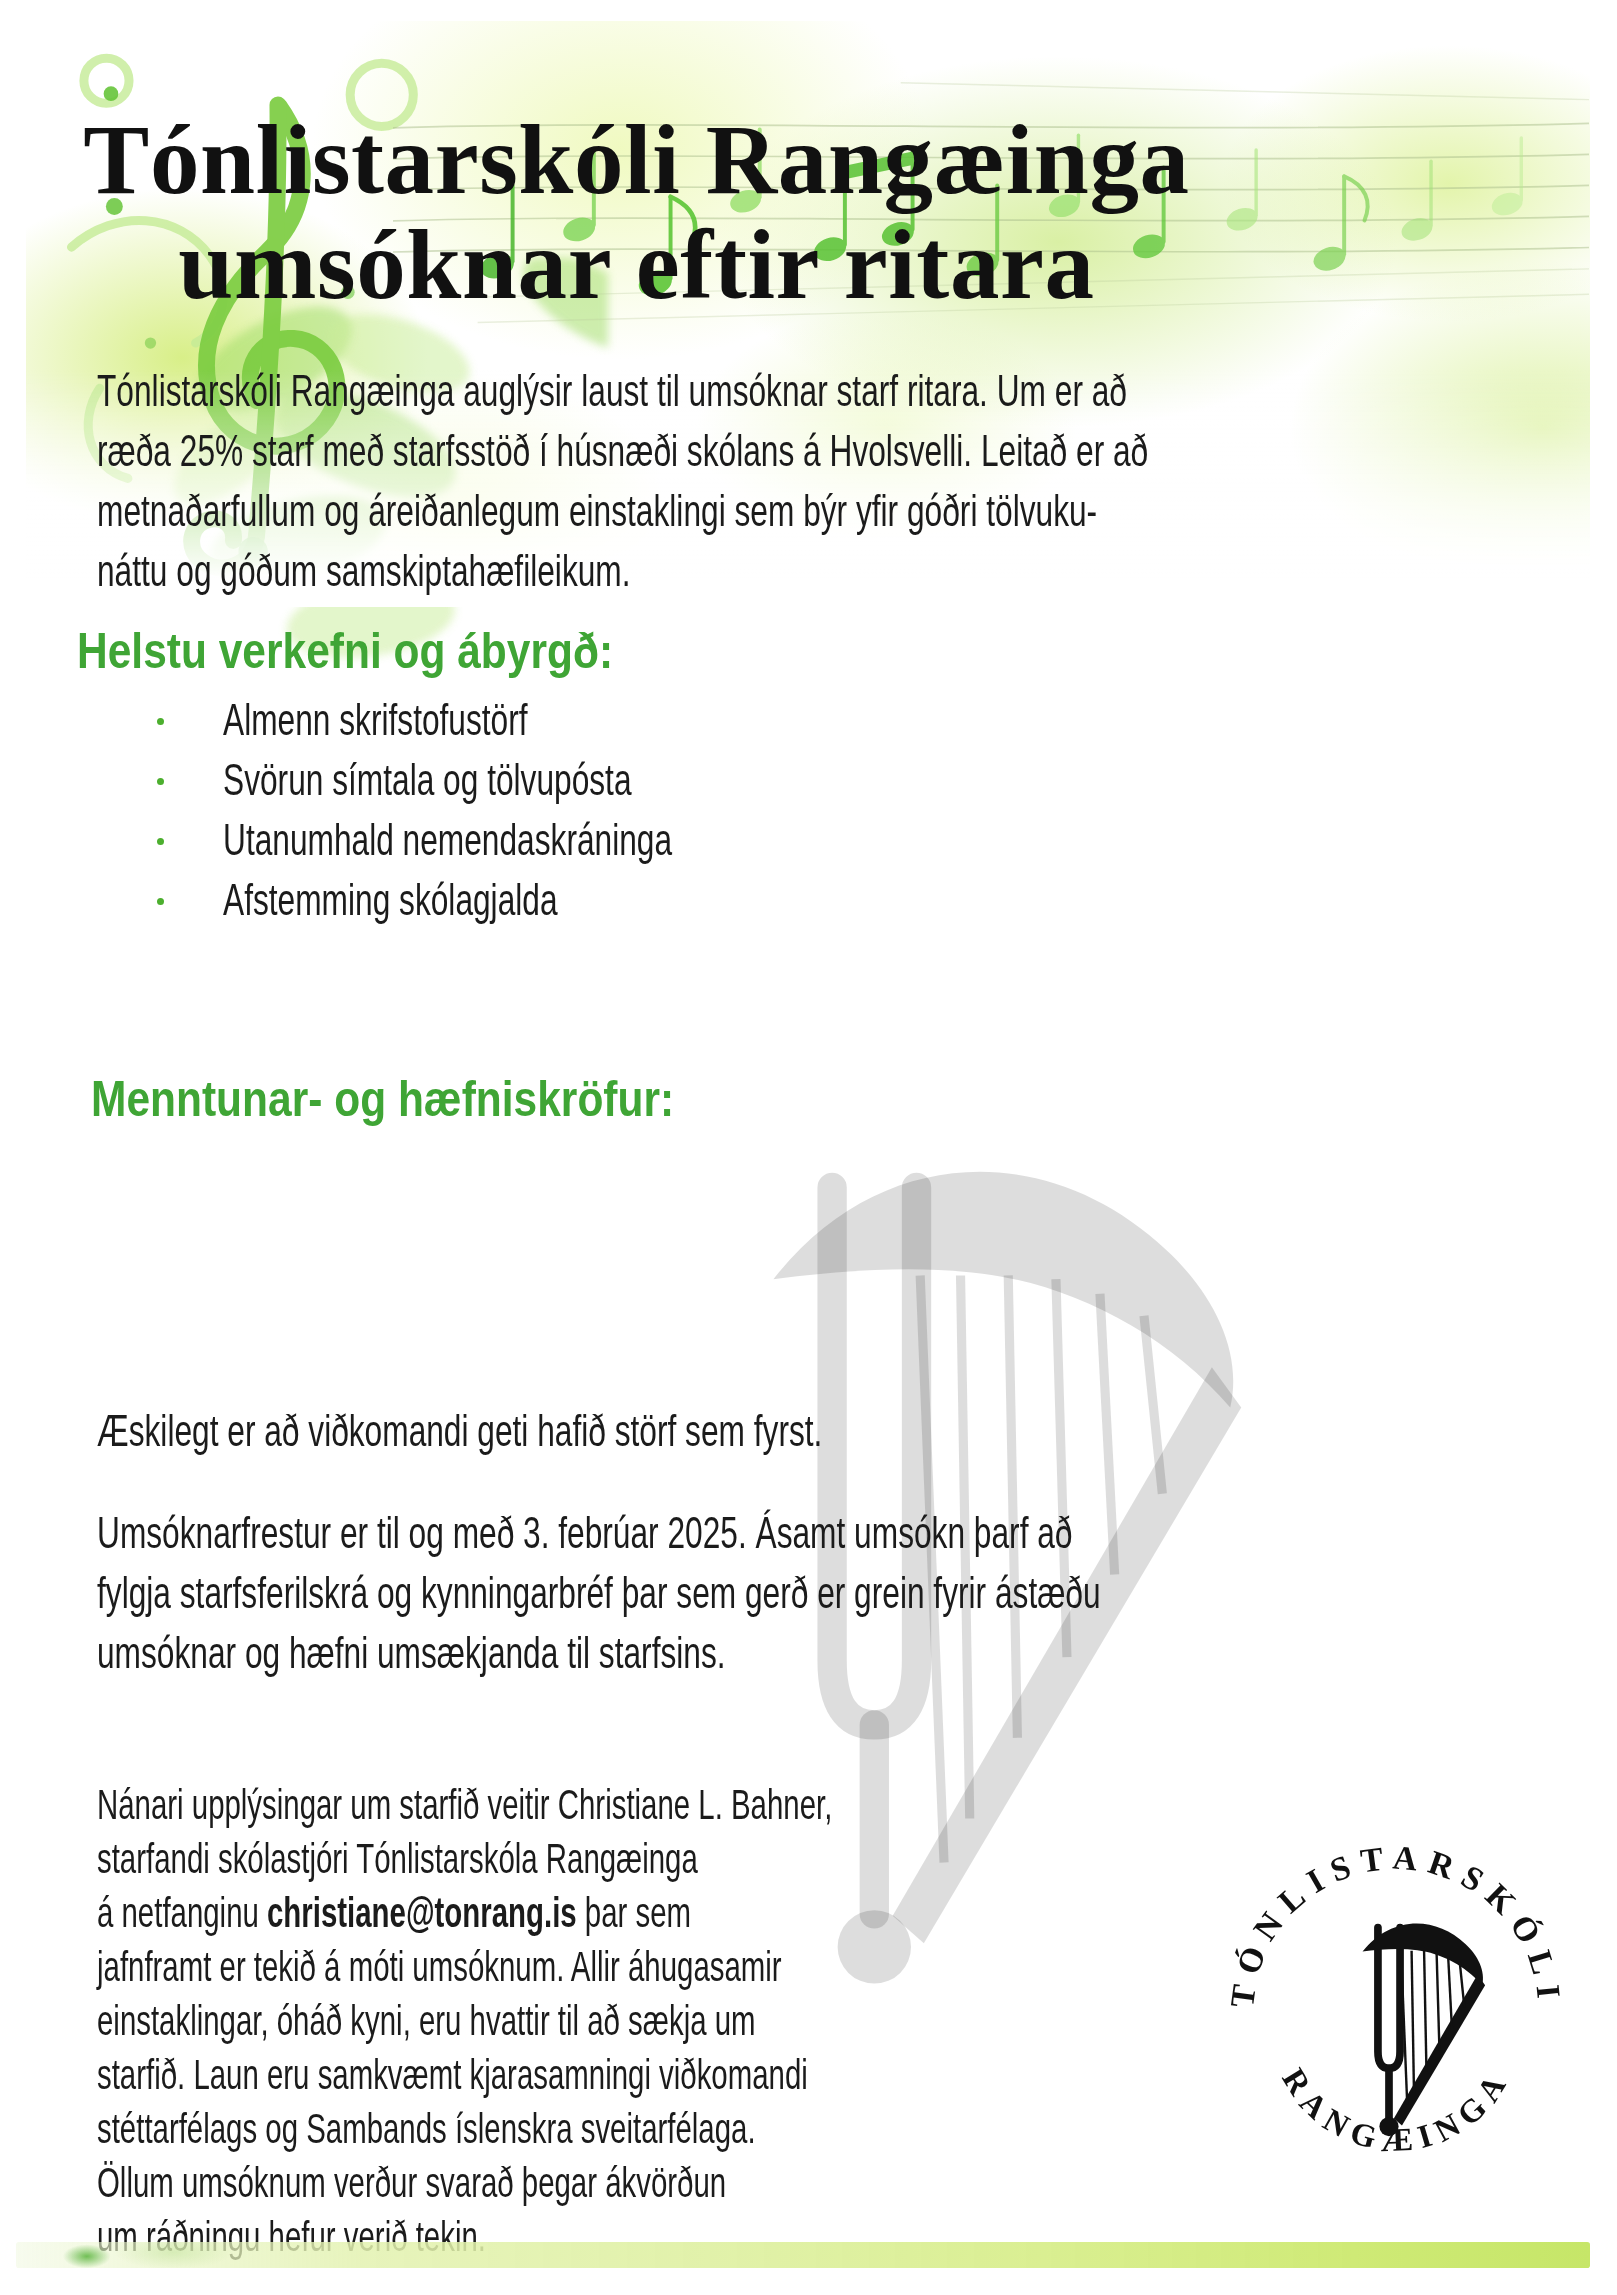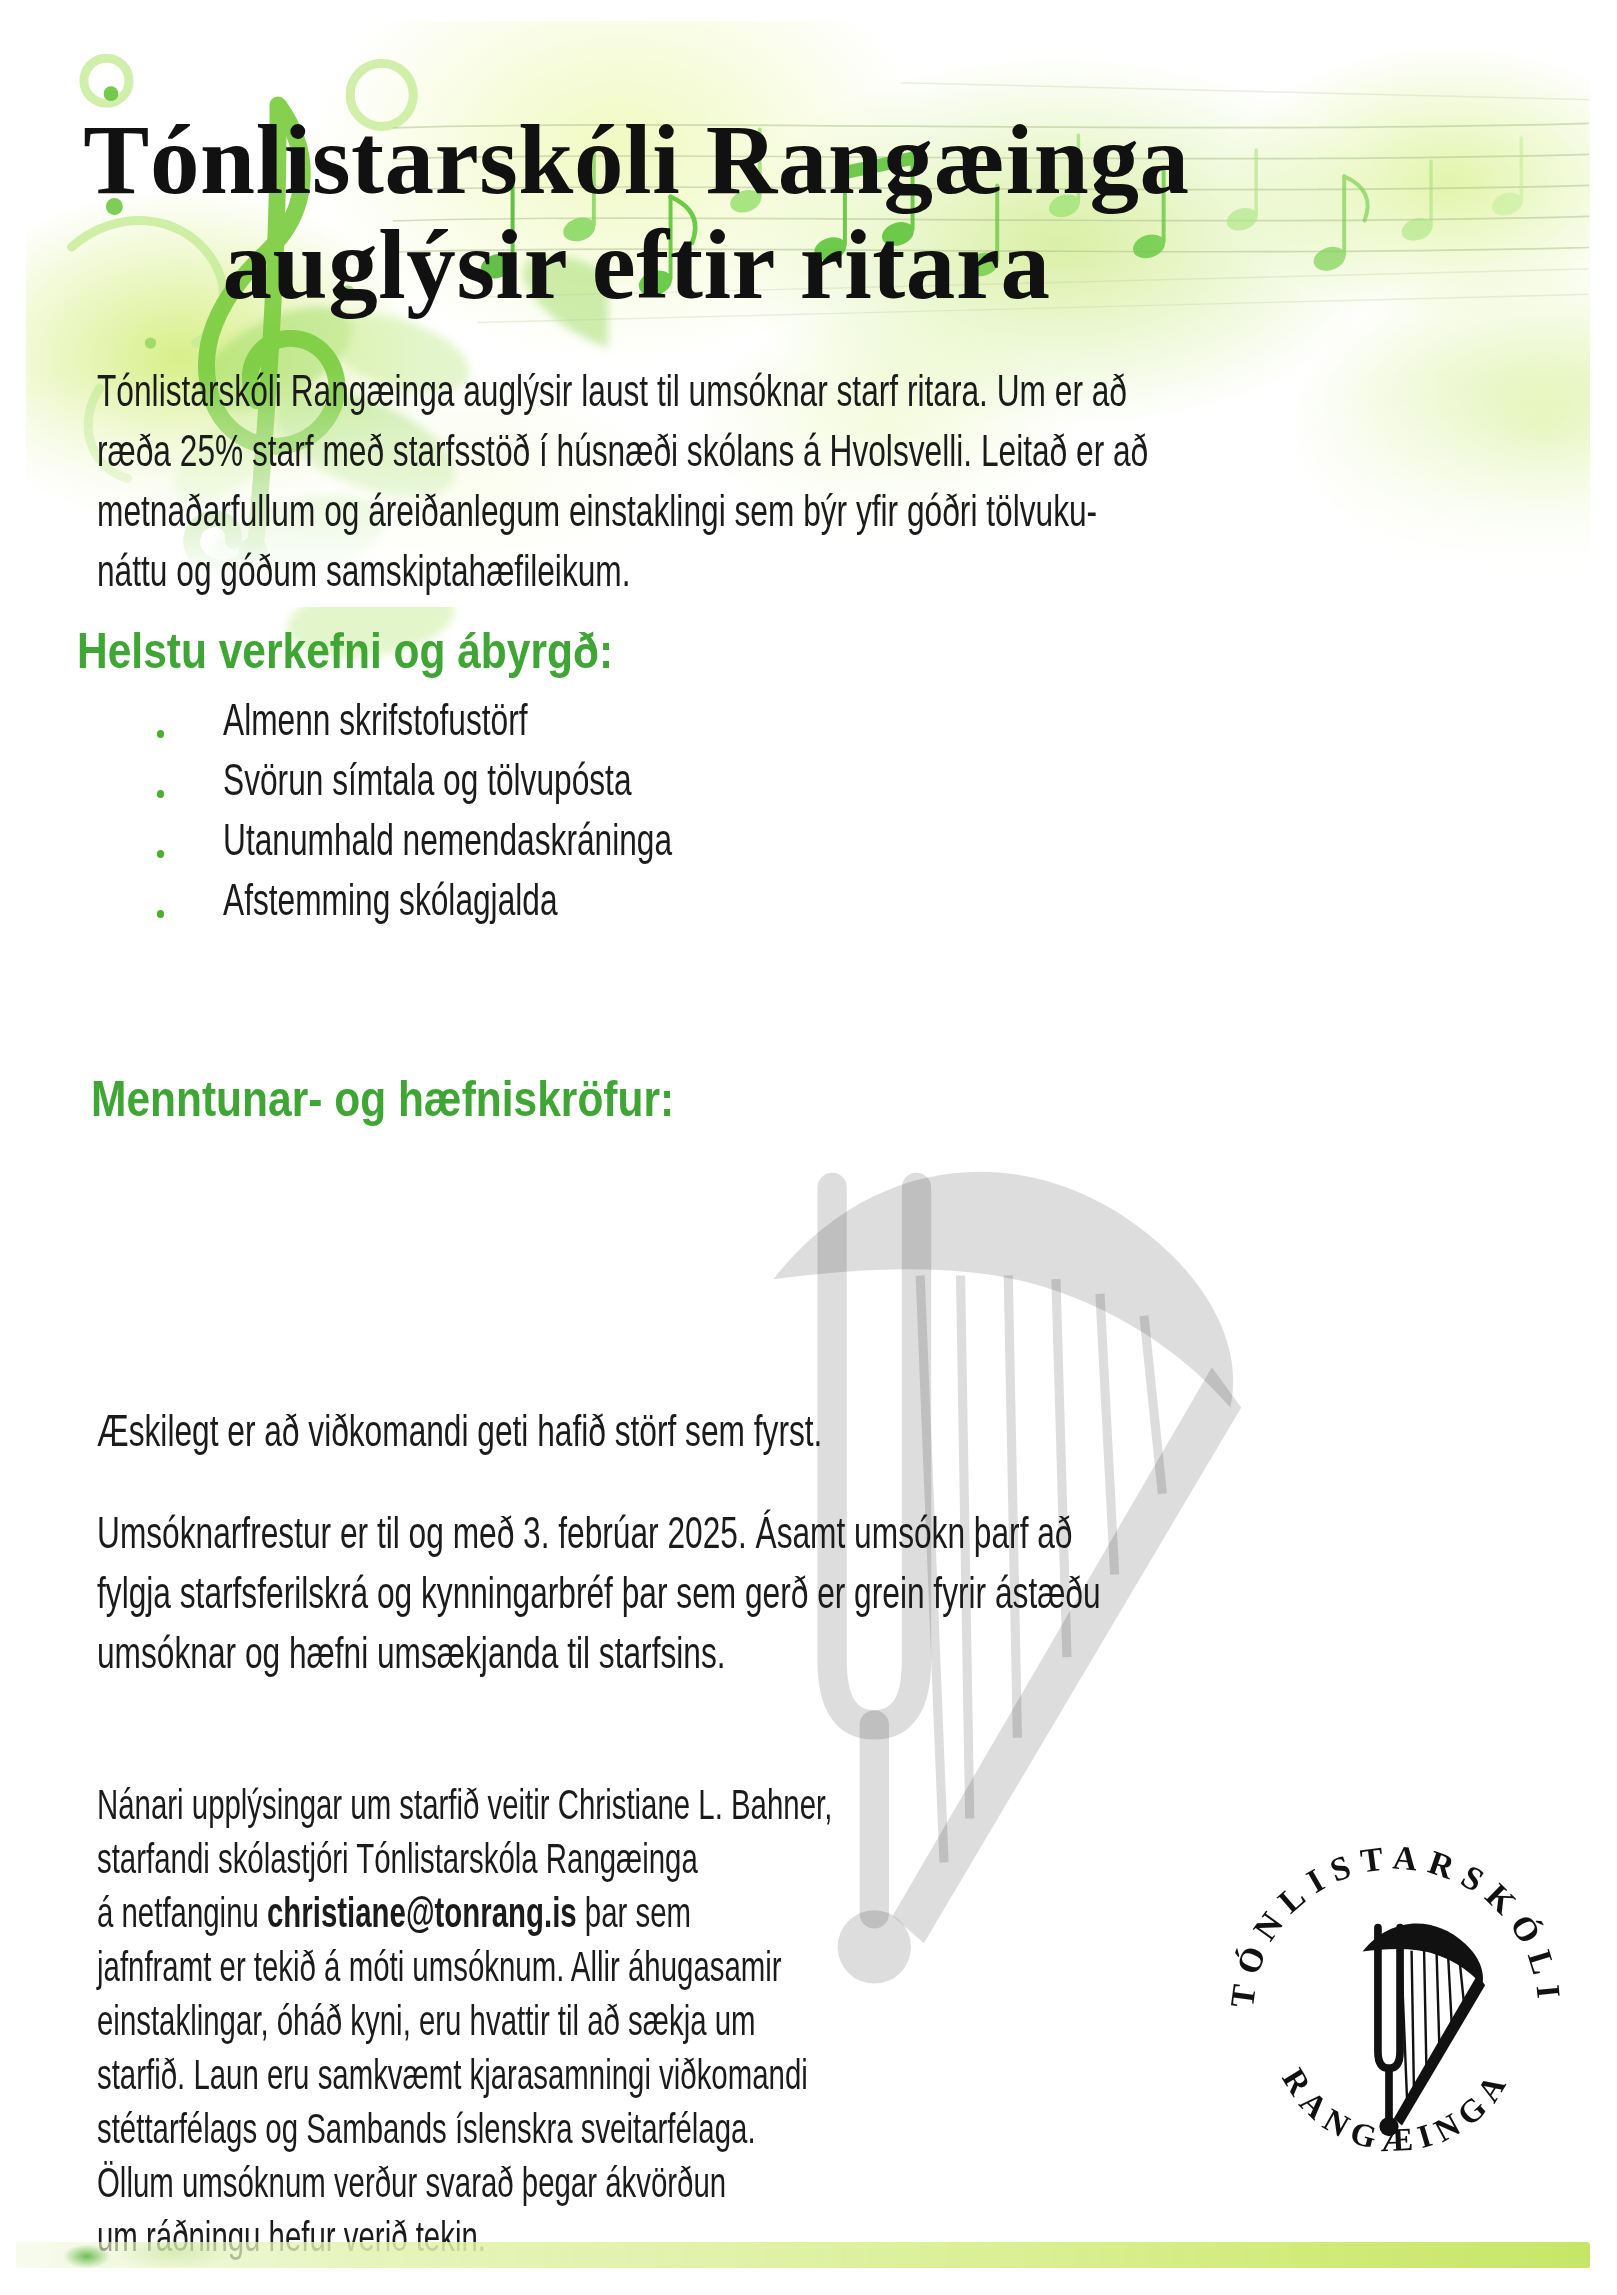--- a/index.html
+++ b/index.html
@@ -57,21 +57,21 @@
     color:var(--body-text);
   }
   .h-green{
     position:absolute;
     font-size:50px;line-height:60px;font-weight:700;
     color:var(--heading-green);
     transform:scaleX(.85);transform-origin:0 0;
     width:1129px;
   }
   .blist{position:absolute;left:157px;list-style:none;width:1354px;}
-  .blist li{display:flex;align-items:center;}
+  .blist li{display:flex;align-items:flex-start;}
   .blist .dot{
     flex:0 0 auto;width:7.3px;height:7.3px;border-radius:50%;
     background:var(--bullet-green);margin:28px 0 0 0;
   }
   .blist .btxt{
     display:block;margin-left:59px;
     font-size:44px;line-height:60px;
     white-space:pre-line;
     transform:scaleX(.72);transform-origin:0 0;
     width:1806px;
@@ -253,21 +253,21 @@
       </g>
     </svg>
   </div>
 
   <svg class="watermark" width="773" height="954" viewBox="0 0 420 520">
     <use href="#harp-shape"></use>
   </svg>
 
   <div class="title">
     <div>Tónlistarskóli Rangæinga</div>
-    <div>auglýsir eftir ritara</div>
+    <div>umsóknar eftir ritara</div>
   </div>
 
   <div class="para" style="top:361px">Tónlistarskóli Rangæinga auglýsir laust til umsóknar starf ritara. Um er að
 ræða 25% starf með starfsstöð í húsnæði skólans á Hvolsvelli. Leitað er að
 metnaðarfullum og áreiðanlegum einstaklingi sem býr yfir góðri tölvuku-
 náttu og góðum samskiptahæfileikum.</div>
 
   <div class="h-green" style="left:77px;top:621px">Helstu verkefni og ábyrgð:</div>
 
   <ul class="blist" style="top:690px">

